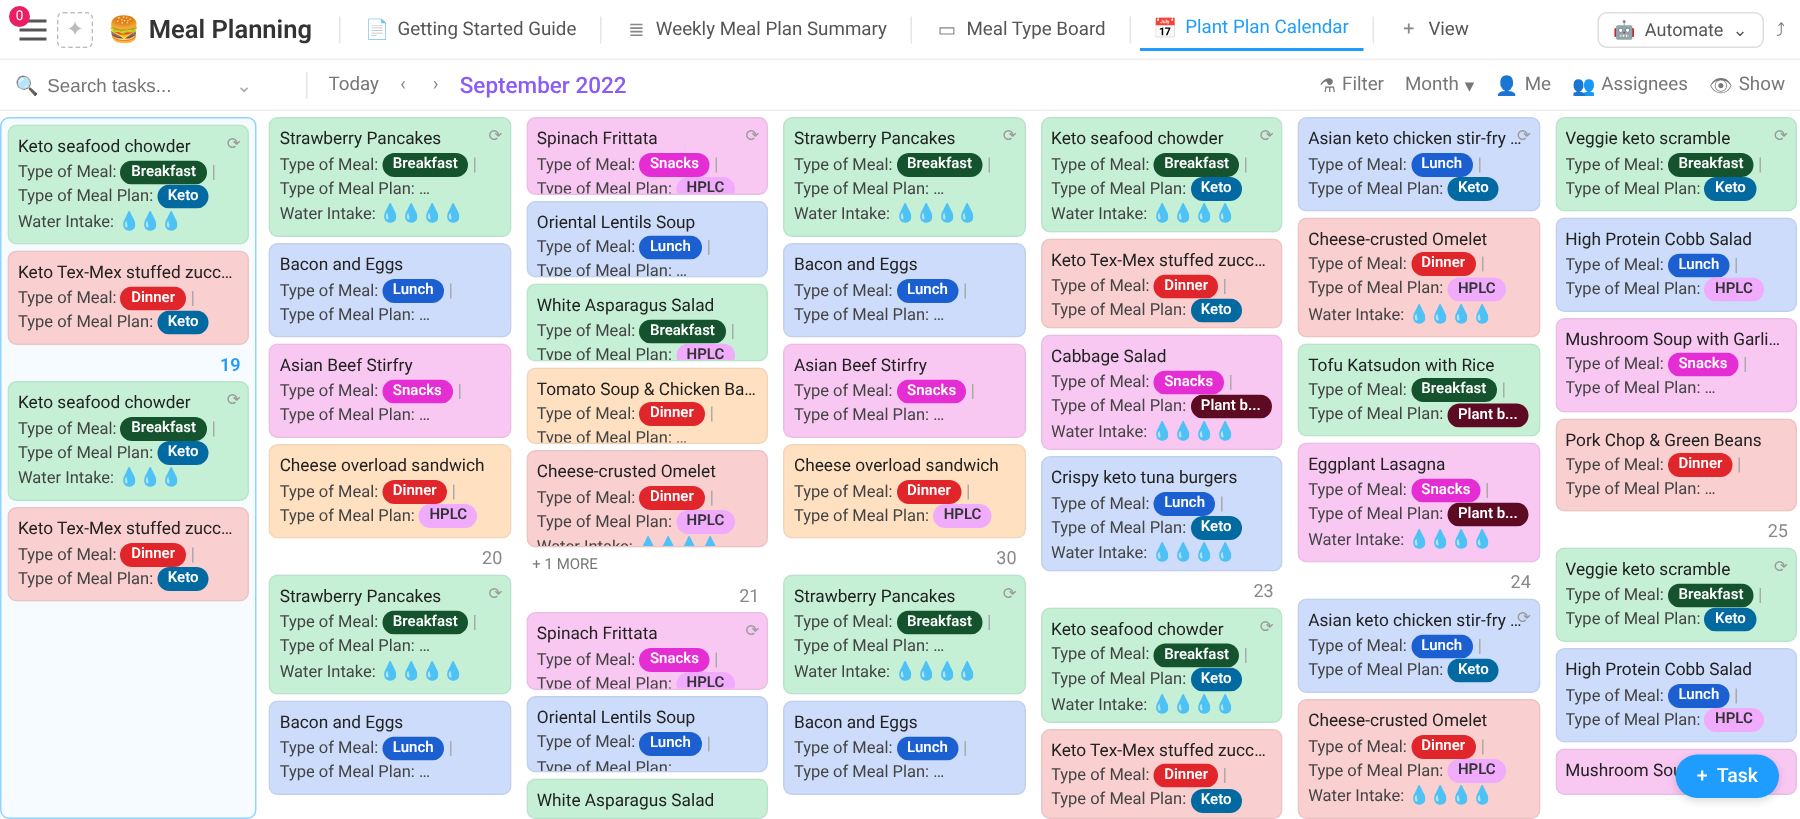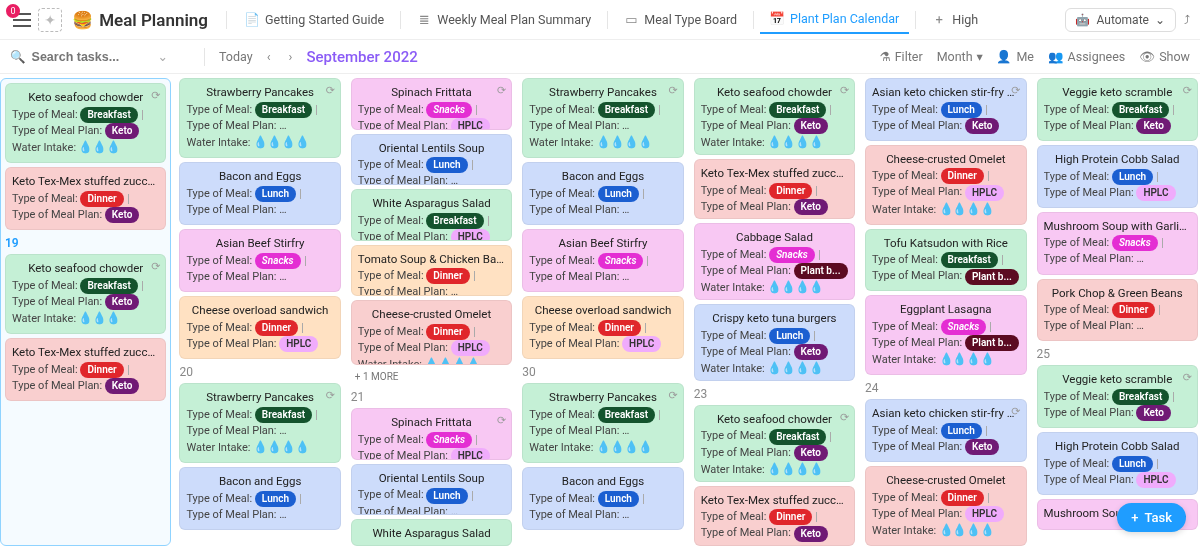--- a/index.html
+++ b/index.html
@@ -16,53 +16,53 @@
 .tab { display:flex; align-items:center; gap:6px; padding:6px 10px; color:#555; cursor:pointer; border-radius:4px; white-space:nowrap; font-size:12.5px; }
 .tab.active { color:#1f9dff; border-bottom:2px solid #1f9dff; border-radius:0; }
 .tab .ticon { width:14px; height:14px; display:inline-flex; align-items:center; justify-content:center; color:#888; font-size:13px; }
 .tab.active .ticon { color:#1f9dff; }
 .vdiv { width:1px; height:18px; background:#e5e5e5; margin:0 4px; }
 .right-tools { display:flex; align-items:center; gap:8px; }
 .btn-outline { border:1px solid #ddd; border-radius:6px; padding:4px 10px; display:flex; align-items:center; gap:6px; color:#555; cursor:pointer; background:#fff; font-size:12px; }
 
 .toolbar { display:flex; align-items:center; height:34px; padding:0 10px; border-bottom:1px solid #eee; gap:10px; color:#777; font-size:12.5px; }
 .search { display:flex; align-items:center; gap:6px; color:#aaa; flex:0 0 180px; }
-.search input { border:none; outline:none; color:#0f172a; font-size:12.5px; width:120px;font-weight:bold; }
+.search input { border:none; outline:none; color:#0f172a; font-size:12.5px; width:120px; }
 .nav-date { display:flex; align-items:center; gap:10px; }
 .nav-arrow { cursor:pointer; color:#888; font-size:13px; padding:2px 4px; }
 .month-label { font-size:15px; color:#8b5cf6; font-weight:500; }
 .right-filters { margin-left:auto; display:flex; align-items:center; gap:14px; }
 .rfitem { display:flex; align-items:center; gap:4px; cursor:pointer; color:#777; }
 
 .calendar { display:flex; gap:6px; padding:4px 0 0 0; height:calc(100% - 74px); overflow:hidden; }
 .col { flex:1 1 0; min-width:0; display:flex; flex-direction:column; gap:4px; overflow:hidden; padding:0 2px; }
 .col.first { border:1px solid #8fd3ff; border-radius:6px; background:#f5fbff; padding:4px; }
-.daynum { font-size:12px; color:#888; padding:2px 6px 0 0; }
+.daynum { text-align:right; font-size:12px; color:#888; padding:2px 6px 0 0; }
 .col.first .daynum { color:#1f9dff; font-weight:600; }
 
 .card { border-radius:6px; padding:5px 6px 6px 6px; font-size:11px; line-height:1.45; position:relative; overflow:hidden; border:1px solid rgba(0,0,0,0.05); }
-.card .t { font-size:11.5px; color:#222; white-space:nowrap; overflow:hidden; text-overflow:ellipsis; margin-bottom:1px;text-align:center; }
+.card .t { font-size:11.5px; color:#222; white-space:nowrap; overflow:hidden; text-overflow:ellipsis; margin-bottom:1px; }
 .row { white-space:nowrap; overflow:hidden; text-overflow:ellipsis; color:#444; }
 .tag { display:inline-block; padding:1px 7px; border-radius:9px; color:#fff; font-size:10px; font-weight:600; vertical-align:middle; line-height:1.4; }
 .vbar { display:inline-block; width:1px; height:10px; background:#aaa; margin:0 4px; vertical-align:middle; }
 .drops { color:#2aa7ff; letter-spacing:-1px; font-size:12px; }
 .card .sync { position:absolute; top:4px; right:5px; color:#9a9a9a; font-size:11px; }
 .more { font-size:10px; color:#777; padding:2px 4px; cursor:pointer; }
 
 .bg-green { background:#c5f0d6; }
 .bg-blue { background:#cddcfb; }
 .bg-pink { background:#f8c8f3; }
 .bg-orange { background:#ffe1c2; }
 .bg-red { background:#f9cfcf; }
 
 .tag-breakfast { background:#14532d; }
 .tag-lunch { background:#1b5fd1; }
 .tag-dinner { background:#e0262b; }
-.tag-snacks { background:#e42ed3;font-style:italic; }
-.tag-keto { background:#701a75; }
+.tag-snacks { background:#e42ed3; }
+.tag-keto { background:#0369a1; }
 .tag-balanced { background:#c2410c; }
 .tag-hplc { background:#f0abfc; color:#333; }
 .tag-plant { background:#5c0b22; }
 
 .fab { position:absolute; right:14px; bottom:14px; background:#1f9dff; color:#fff; border-radius:20px; padding:7px 14px; display:flex; align-items:center; gap:6px; font-size:13px; font-weight:500; cursor:pointer; box-shadow:0 2px 6px rgba(0,0,0,0.15); }
 </style>
 </head>
 <body>
 
 <div class="header">
@@ -96,21 +96,21 @@
         <span>Meal Type Board</span>
       </div>
       <div class="vdiv"></div>
       <div class="tab active">
         <span class="ticon">📅</span>
         <span>Plant Plan Calendar</span>
       </div>
       <div class="vdiv"></div>
       <div class="tab">
         <span class="ticon">+</span>
-        <span>High</span>
+        <span>View</span>
       </div>
     </div>
   <div class="right-tools">
     <div class="btn-outline">
       <span>🤖</span>
       <span>Automate</span>
       <span>⌄</span>
     </div>
     <span style="color:#777;cursor:pointer;">⤴</span>
   </div>

